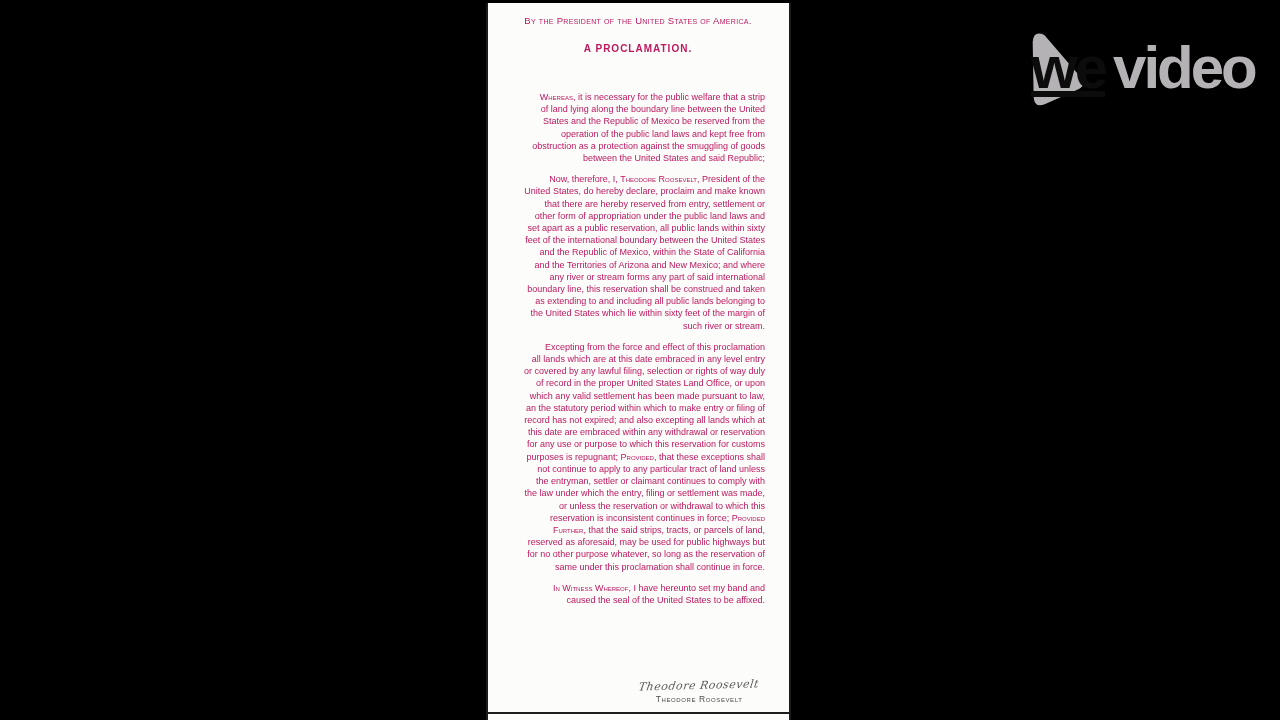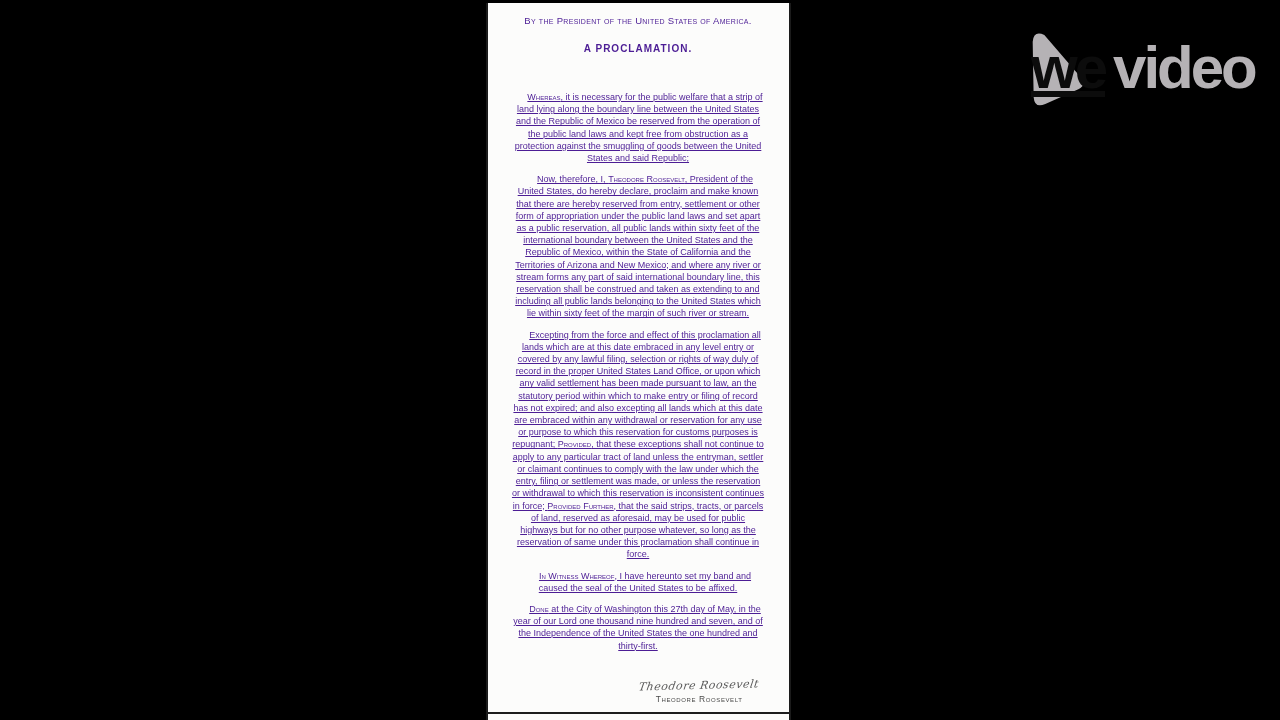--- a/index.html
+++ b/index.html
@@ -22,43 +22,42 @@
     box-sizing: border-box;
   }
   .page-rule {
     position: absolute;
     left: 0; right: 0; bottom: 6px;
     height: 2px;
     background: #1d1d1d;
   }
   .page-inner {
     padding: 10px 24px 0 23px;
-    color: #4c1d95;
+    color: #be185d;
   }
   .doc-header {
     text-align: center;
     font-size: 9.5px;
     letter-spacing: 0.3px;
     font-variant: small-caps;
     margin: 2px 0 17px 0;
   }
   .doc-title {
     text-align: center;
     font-size: 10px;
     letter-spacing: 1px;
     margin: 0 0 37px 0;
     font-weight: bold;
   }
   .para {
     font-size: 9px;
     line-height: 12.2px;
     text-indent: 14px;
-    margin: 0 0 9px 0;
-    text-align: center;
-    text-decoration: underline;
+    margin: 0 0 9px 12px;
+    text-align: right;
   }
   .sc { font-variant: small-caps; }
 
   .signature-block {
     position: absolute;
     right: 30px; bottom: 16px;
     text-align: center;
   }
   .signature-script {
     font-family: "DejaVu Serif", serif;
@@ -107,21 +106,20 @@
 
   <div class="page">
     <div class="page-inner">
       <div class="doc-header">By the President of the United States of America.</div>
       <div class="doc-title">A PROCLAMATION.</div>
       <div>
           <p class="para"><span class="sc">Whereas</span><span>, it is necessary for the public welfare that a strip of land lying along the boundary line between the United States and the Republic of Mexico be reserved from the operation of the public land laws and kept free from obstruction as a protection against the smuggling of goods between the United States and said Republic;</span></p>
           <p class="para"><span>Now, therefore, I, </span><span class="sc">Theodore Roosevelt</span><span>, President of the United States, do hereby declare, proclaim and make known that there are hereby reserved from entry, settlement or other form of appropriation under the public land laws and set apart as a public reservation, all public lands within sixty feet of the international boundary between the United States and the Republic of Mexico, within the State of California and the Territories of Arizona and New Mexico; and where any river or stream forms any part of said international boundary line, this reservation shall be construed and taken as extending to and including all public lands belonging to the United States which lie within sixty feet of the margin of such river or stream.</span></p>
           <p class="para"><span>Excepting from the force and effect of this proclamation all lands which are at this date embraced in any level entry or covered by any lawful filing, selection or rights of way duly of record in the proper United States Land Office, or upon which any valid settlement has been made pursuant to law, an the statutory period within which to make entry or filing of record has not expired; and also excepting all lands which at this date are embraced within any withdrawal or reservation for any use or purpose to which this reservation for customs purposes is repugnant; </span><span class="sc">Provided</span><span>, that these exceptions shall not continue to apply to any particular tract of land unless the entryman, settler or claimant continues to comply with the law under which the entry, filing or settlement was made, or unless the reservation or withdrawal to which this reservation is inconsistent continues in force; </span><span class="sc">Provided Further</span><span>, that the said strips, tracts, or parcels of land, reserved as aforesaid, may be used for public highways but for no other purpose whatever, so long as the reservation of same under this proclamation shall continue in force.</span></p>
           <p class="para"><span class="sc">In Witness Whereof</span><span>, I have hereunto set my band and caused the seal of the United States to be affixed.</span></p>
-          <p class="para"><span class="sc">Done</span><span> at the City of Washington this 27th day of May, in the year of our Lord one thousand nine hundred and seven, and of the Independence of the United States the one hundred and thirty-first.</span></p>
         </div>
     </div>
 
     <div class="signature-block">
       <div class="signature-script">Theodore Roosevelt</div>
       <div class="signature-printed">Theodore Roosevelt</div>
     </div>
 
     <div class="page-rule"></div>
   </div>

